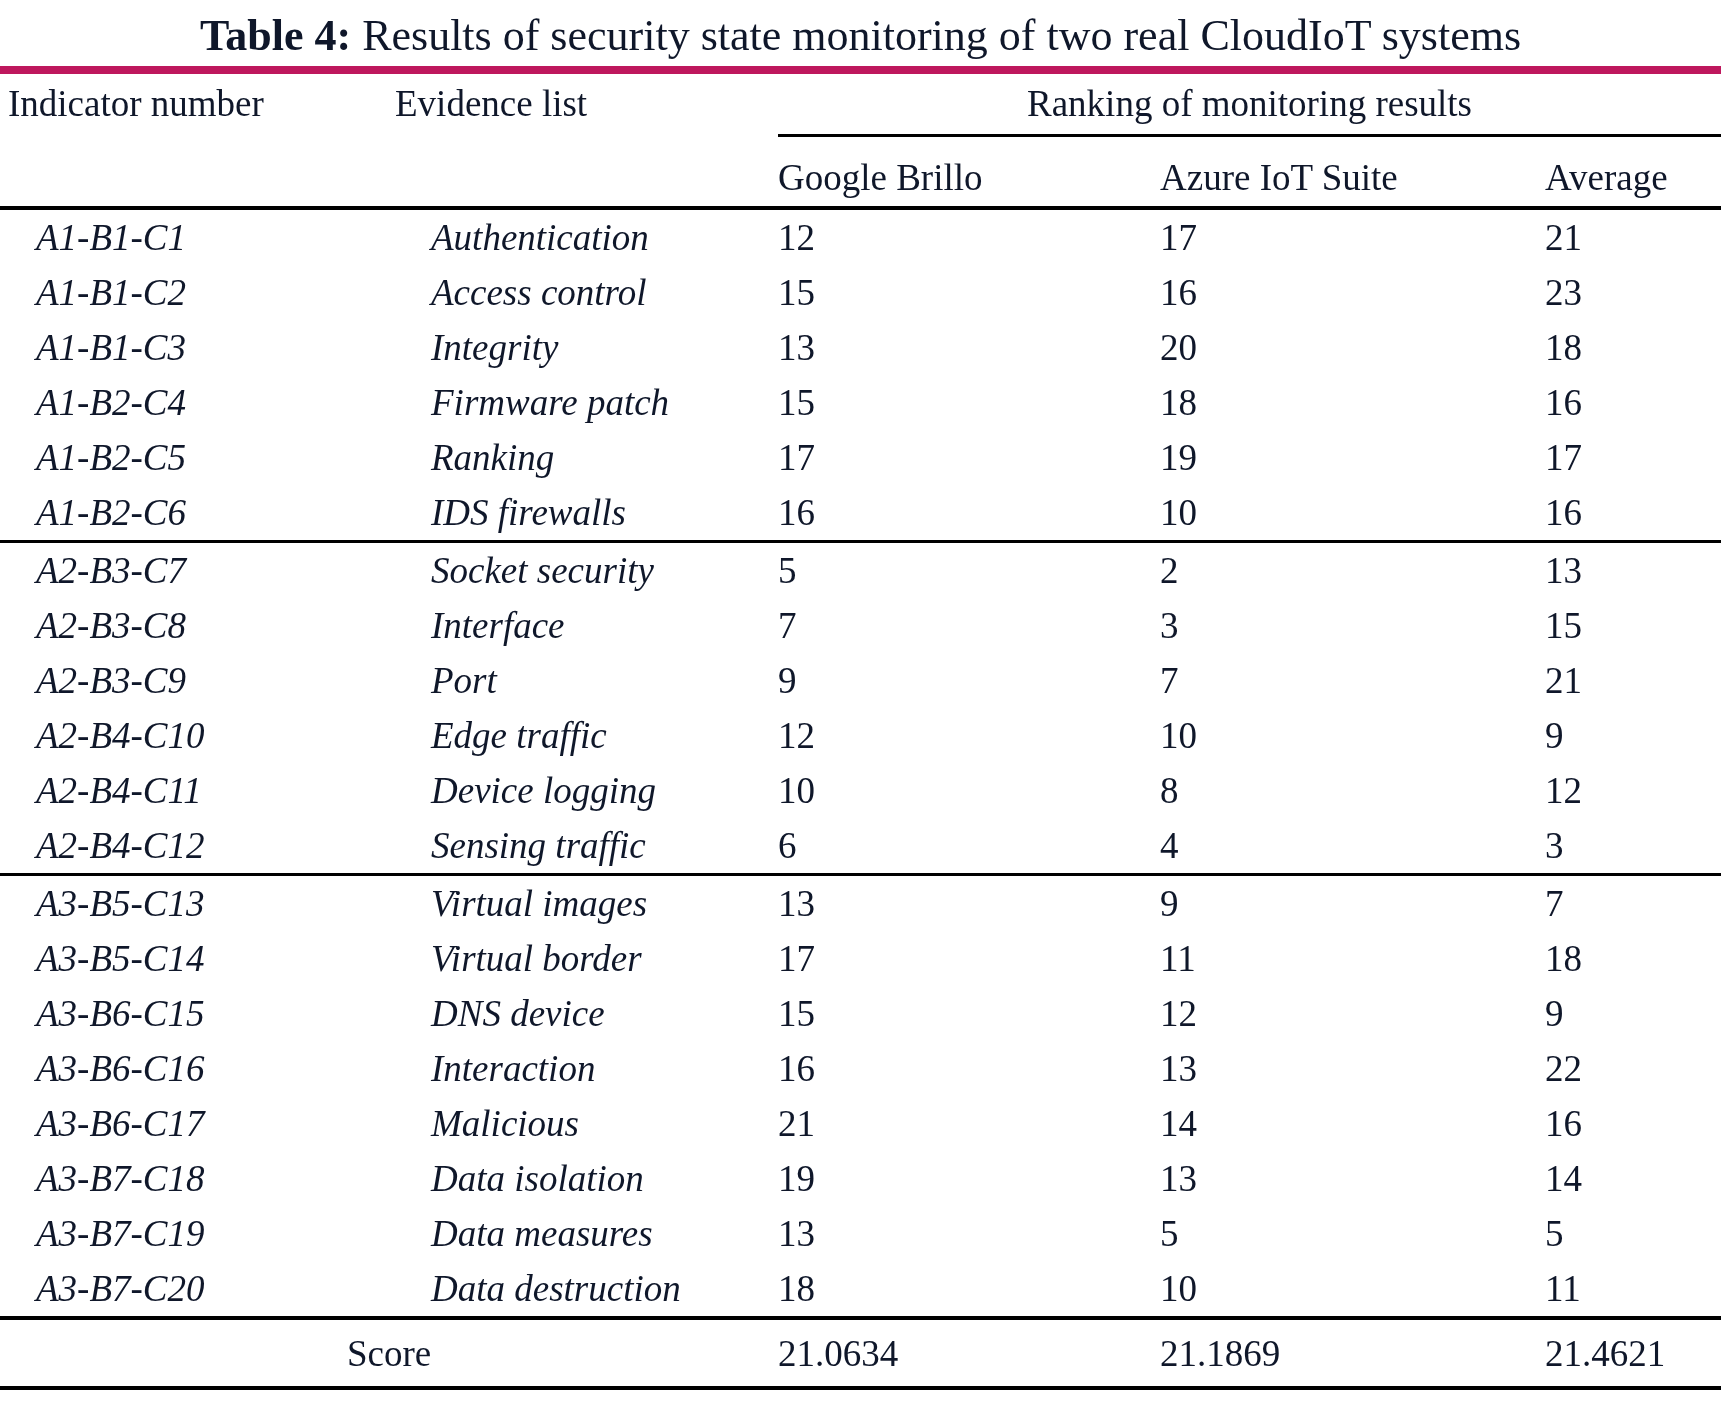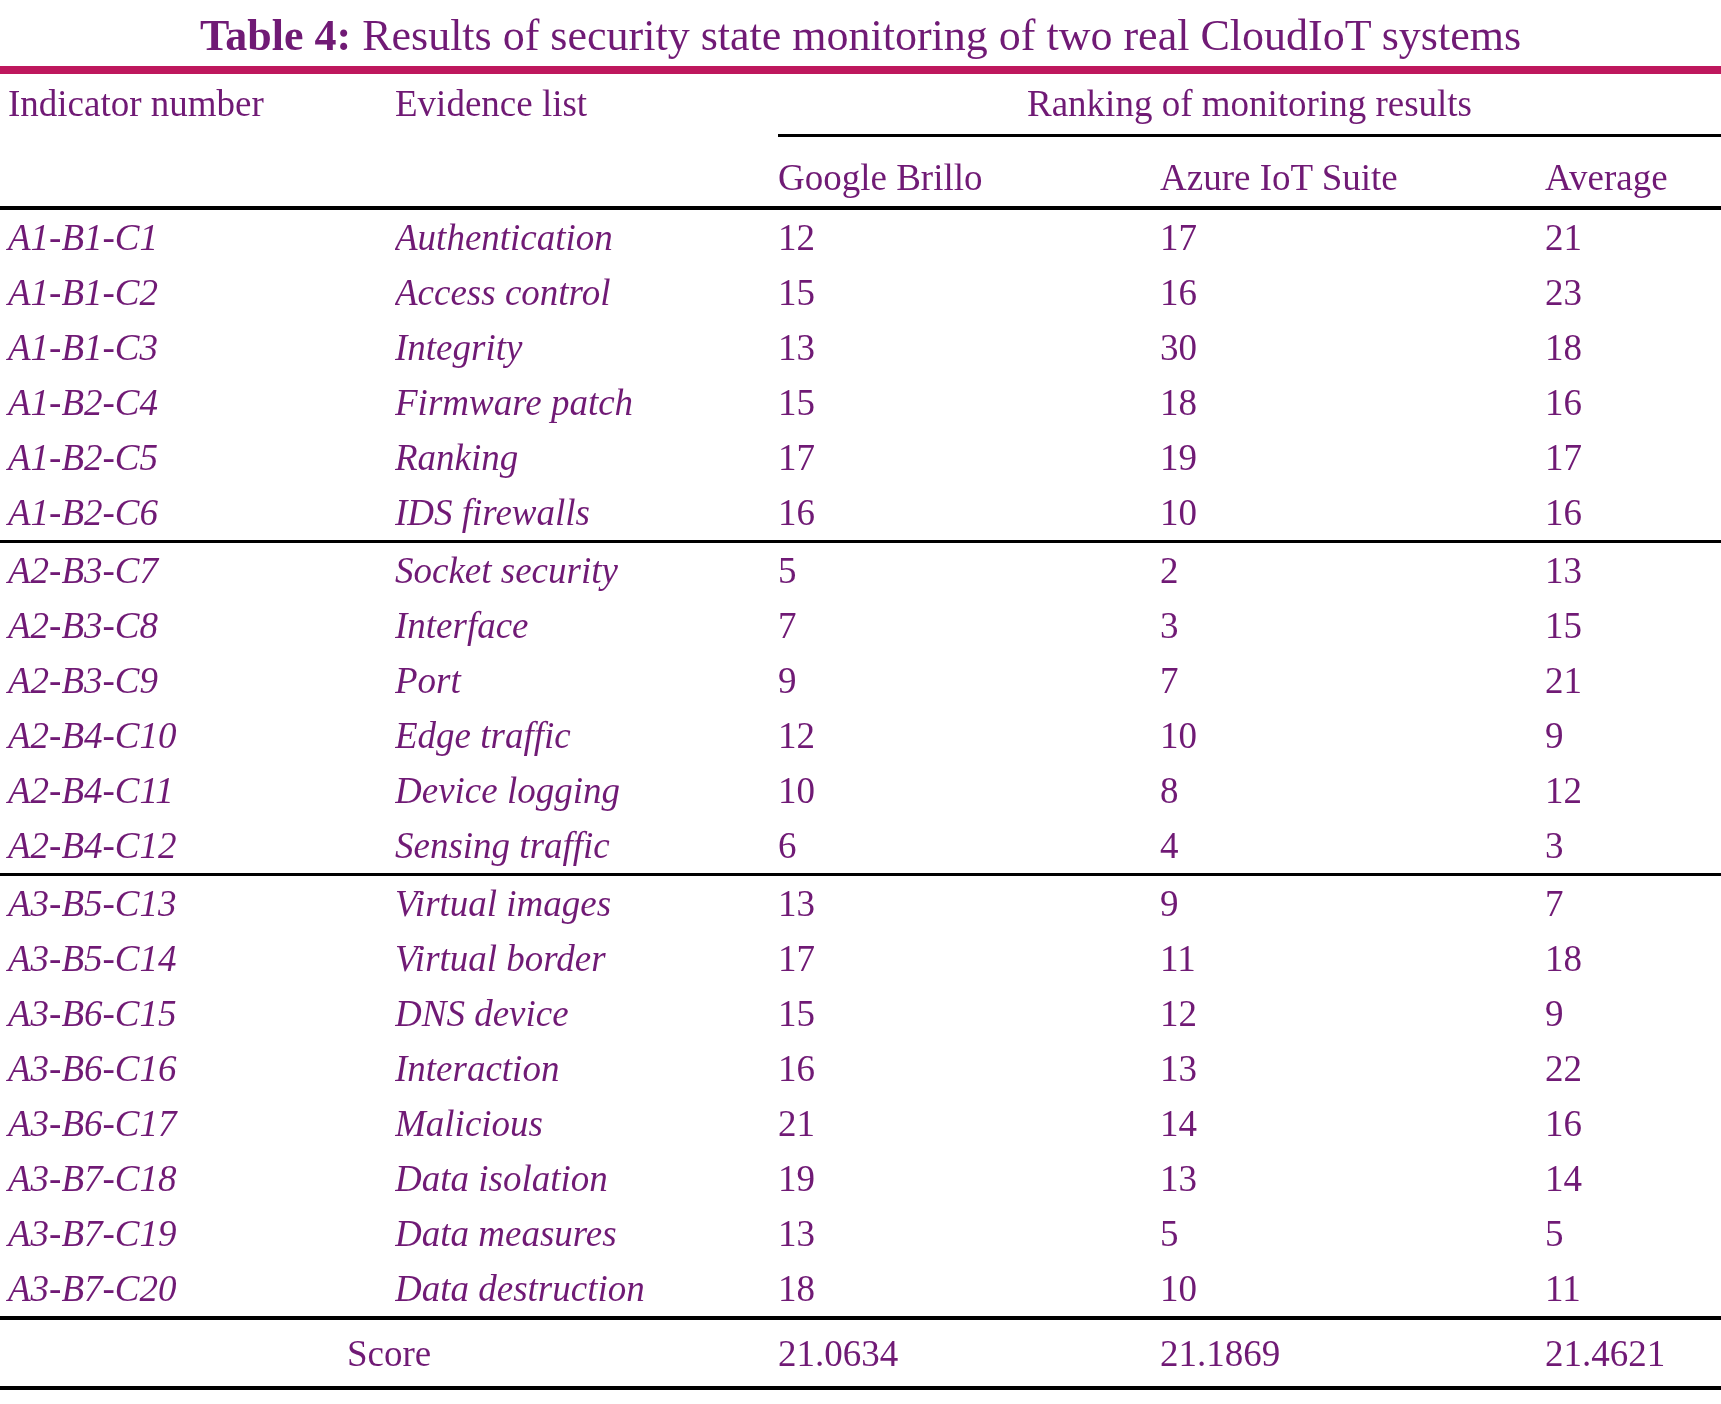--- a/index.html
+++ b/index.html
@@ -1,20 +1,20 @@
 <!DOCTYPE html>
 <html><head>
 <meta charset="utf-8">
 <style>
   html, body { margin: 0; padding: 0; background: #ffffff; }
   .page {
     width: 1721px;
     height: 1404px;
     background: #ffffff;
-    color: #701a75;
+    color: #0f172a;
     font-family: "Liberation Serif", "DejaVu Serif", serif;
     overflow: hidden;
     box-sizing: border-box;
   }
   .caption {
     text-align: center;
     padding-top: 12px;
     height: 66px;
     box-sizing: border-box;
     font-size: 44px;
@@ -49,21 +49,21 @@
     border-bottom: 3px solid #000;
   }
   th.rowspan-head { border-bottom: 4px solid #000; }
   tr.sub-head { height: 73px; }
   tr.sub-head th {
     vertical-align: middle;
     padding-top: 12px;
     border-bottom: 4px solid #000;
   }
   tbody td { height: 55px; vertical-align: middle; }
-  tbody td.c-ind, tbody td.c-evi { font-style: italic; }
+  tbody td.c-ind, tbody td.c-evi { font-style: italic; padding-left: 36px; }
   td.pad-l, th.pad-l { padding-left: 8px; }
   tr.sec-start td { border-top: 3px solid #000; }
   tfoot td {
     height: 66px;
     vertical-align: middle;
     border-top: 4px solid #000;
     border-bottom: 4px solid #000;
   }
   td.score-label { text-align: center; font-family: Liberation Serif, serif; }
 </style>
@@ -110,21 +110,21 @@
     <td class="c-ind pad-l">A1-B1-C2</td>
     <td class="c-evi">Access control</td>
     <td class="c-num">15</td>
     <td class="c-num">16</td>
     <td class="c-num">23</td>
   </tr>
         <tr>
     <td class="c-ind pad-l">A1-B1-C3</td>
     <td class="c-evi">Integrity</td>
     <td class="c-num">13</td>
-    <td class="c-num">30</td>
+    <td class="c-num">20</td>
     <td class="c-num">18</td>
   </tr>
         <tr>
     <td class="c-ind pad-l">A1-B2-C4</td>
     <td class="c-evi">Firmware patch</td>
     <td class="c-num">15</td>
     <td class="c-num">18</td>
     <td class="c-num">16</td>
   </tr>
         <tr>

